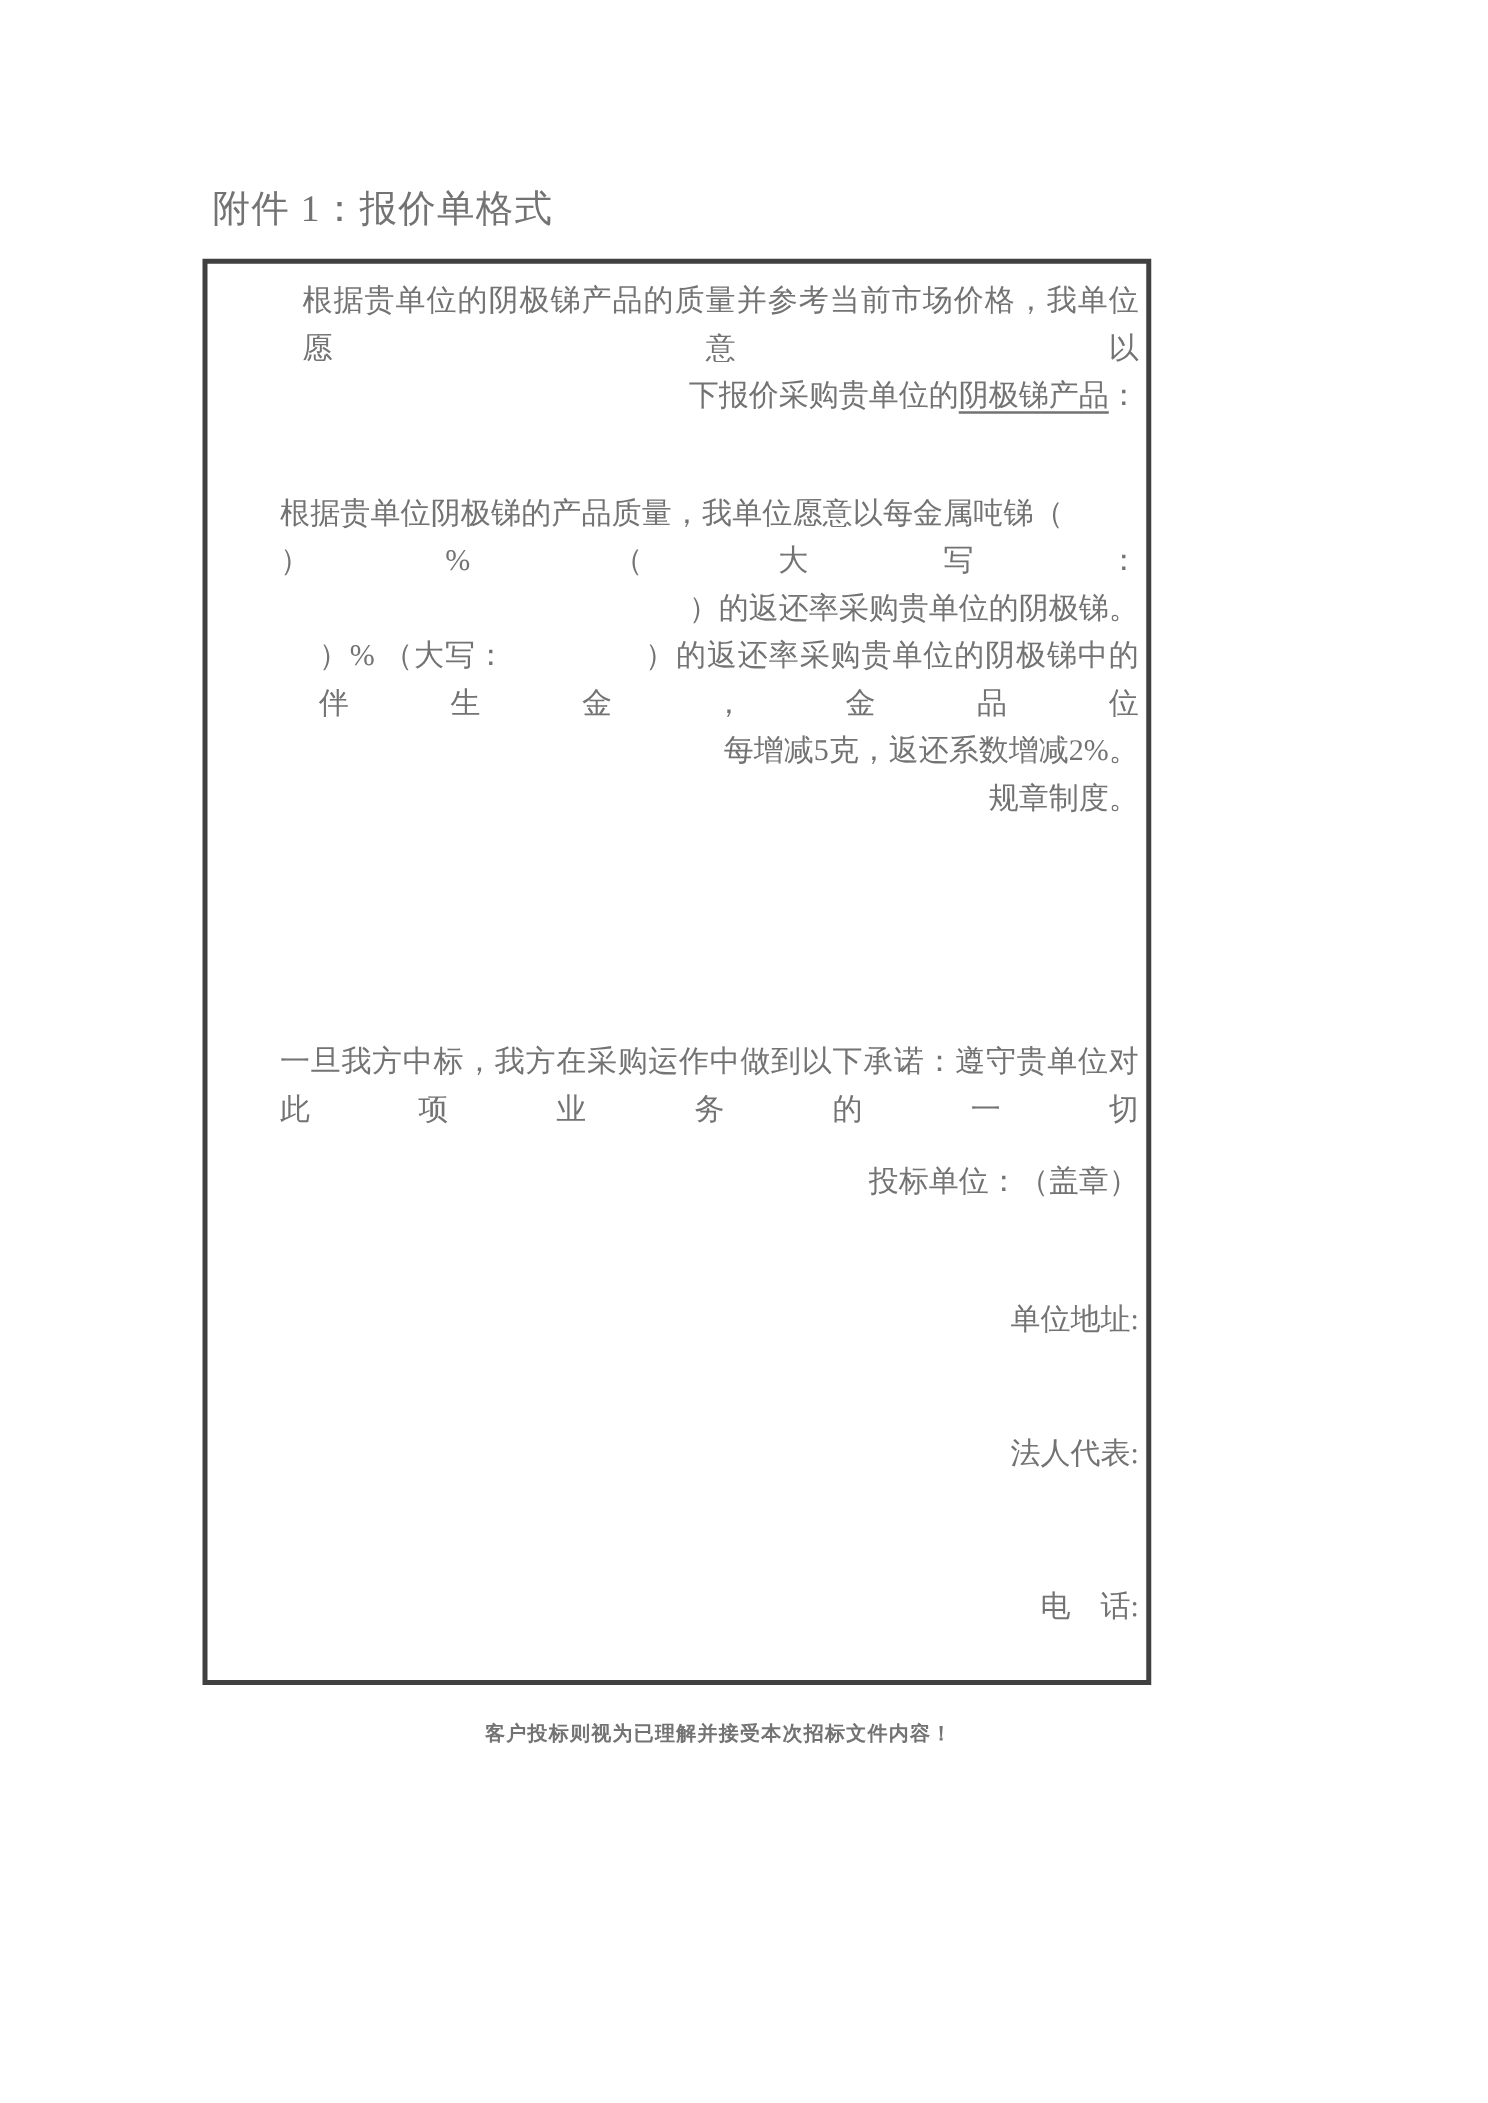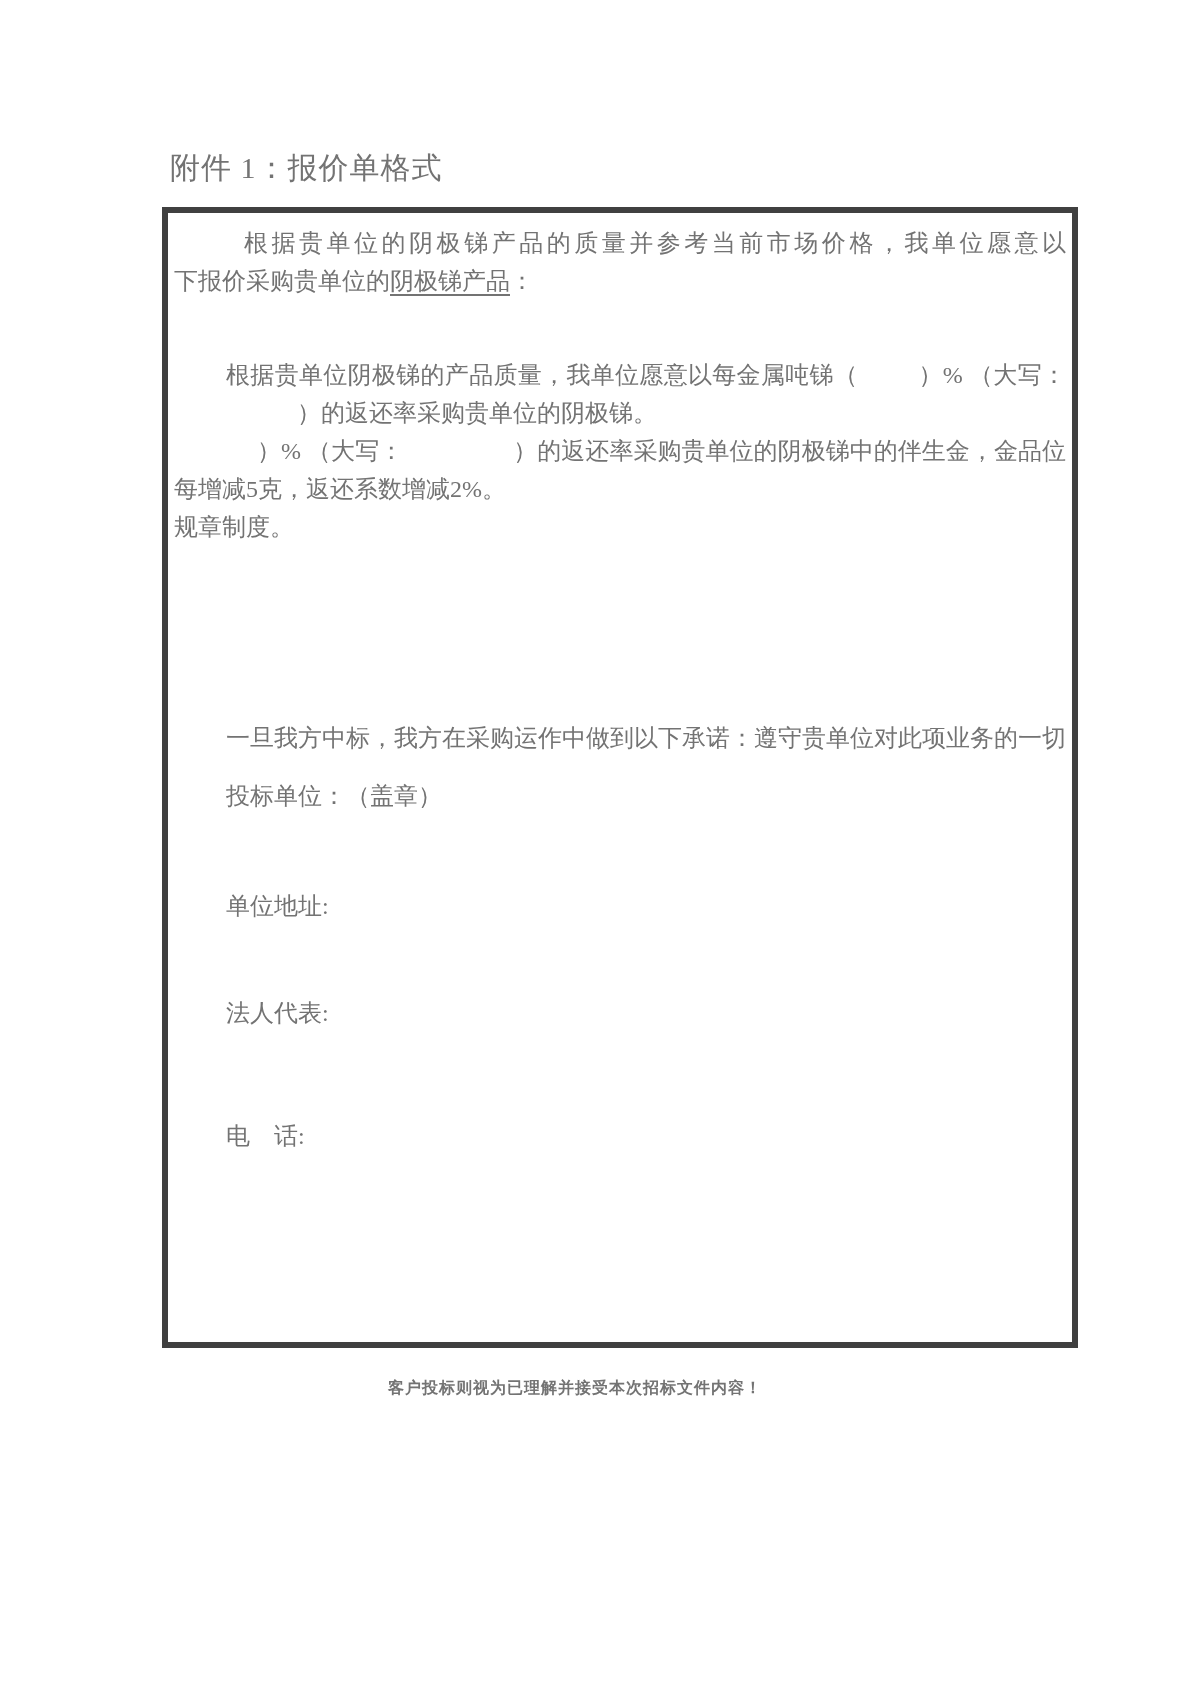--- a/index.html
+++ b/index.html
@@ -22,30 +22,31 @@
     top: 148px;
     font-size: 30px;
     line-height: 40px;
     letter-spacing: 1px;
     white-space: nowrap;
   }
   .quote-box {
     position: absolute;
     left: 162px;
     top: 207px;
-    width: 916px;
+    width: 759px;
     height: 1141px;
-    border: 6px solid #404040;
+    border: 4px solid #404040;
     box-sizing: border-box;
     padding: 11px 6px 0 6px;
   }
   .line {
     font-size: 24px;
     line-height: 38px;
     white-space: normal;
+    text-align: right;
   }
   .line.full {
     text-align: justify;
     text-align-last: justify;
   }
   .ind-p1   { padding-left: 70px; }
   .ind-2ch  { padding-left: 52px; }
   .ind-p2l2 { padding-left: 123px; }
   .ind-p3l2 { padding-left: 83px; }
   .blank {

